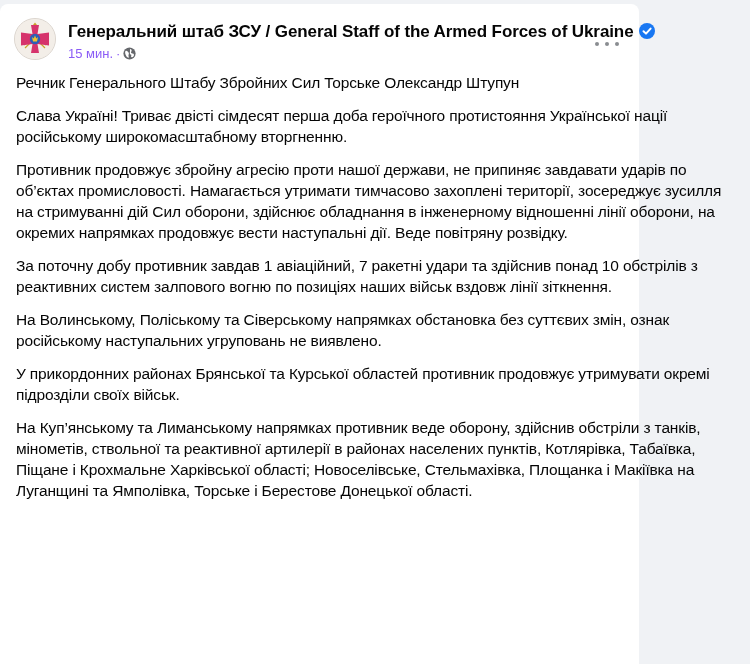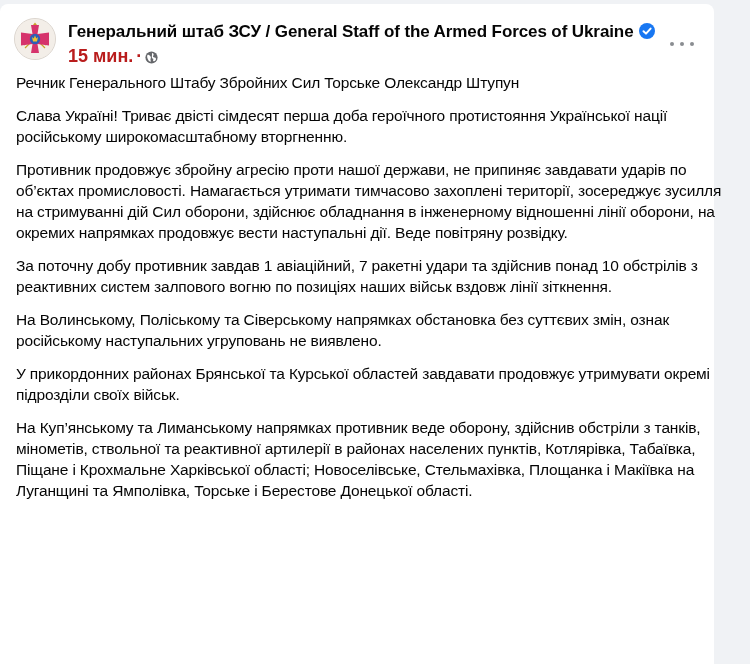--- a/index.html
+++ b/index.html
@@ -3,41 +3,40 @@
   <meta charset="utf-8">
   <style>
     html, body { margin: 0; padding: 0; }
     body {
       width: 750px; height: 664px; overflow: hidden;
       background: #f0f2f5;
       font-family: "Liberation Sans", sans-serif;
       color: #050505;
     }
     .card {
-      position: absolute; left: 0; top: 4px; width: 714px; height: 660px;
+      position: absolute; left: 0; top: 4px; width: 639px; height: 660px;
       background: #ffffff;
       border-top-left-radius: 8px; border-top-right-radius: 8px;
     }
     .header { position: absolute; left: 12px; top: 12px; right: 0; height: 48px; }
     .avatar {
       position: absolute; left: 2px; top: 2px; width: 40px; height: 40px;
       border-radius: 50%; background: #f3eee8; border: 1px solid #dcd6cf;
       overflow: hidden;
     }
     .avatar svg { display: block; }
     .page-name {
       position: absolute; left: 56px; top: 6px;
       font-size: 17px; font-weight: bold; color: #050505; white-space: nowrap;
       letter-spacing: -0.1px;
     }
     .verified { display: inline-block; vertical-align: -2px; margin-left: 5px; }
     .meta {
-      position: absolute; left: 56px; top: 30px; font-size: 18px; color: #b91c1c;
+      position: absolute; left: 56px; top: 30px; font-size: 13px; color: #8b5cf6;
       white-space: nowrap;
-      font-weight: bold;
     }
     .meta .dot { margin: 0 3px; }
     .meta .globe { display: inline-block; vertical-align: -2px; }
     .more {
       position: absolute; right: 20px; top: 22px; width: 24px; height: 12px;
       display: flex; align-items: center; justify-content: space-between;
     }
     .more span { width: 4px; height: 4px; border-radius: 50%; background: #8a8d91; display: block; }
     .body { position: absolute; left: 16px; top: 68px; width: 724px; font-size: 15.5px; line-height: 21px; color: #050505; }
     .body p { margin: 0 0 12px 0; letter-spacing: -0.15px; }
@@ -77,16 +76,16 @@
       <span></span>
     </div>
   </div>
 
   <div class="body">
     <p>Речник Генерального Штабу Збройних Сил Торське Олександр Штупун</p>
     <p>Слава Україні! Триває двісті сімдесят перша доба героїчного протистояння Української нації російському широкомасштабному вторгненню.</p>
     <p>Противник продовжує збройну агресію проти нашої держави, не припиняє завдавати ударів по об’єктах промисловості. Намагається утримати тимчасово захоплені території, зосереджує зусилля на стримуванні дій Сил оборони, здійснює обладнання в інженерному відношенні лінії оборони, на окремих напрямках продовжує вести наступальні дії. Веде повітряну розвідку.</p>
     <p>За поточну добу противник завдав 1 авіаційний, 7 ракетні удари та здійснив понад 10 обстрілів з реактивних систем залпового вогню по позиціях наших військ вздовж лінії зіткнення.</p>
     <p>На Волинському, Поліському та Сіверському напрямках обстановка без суттєвих змін, ознак російському наступальних угруповань не виявлено.</p>
-    <p>У прикордонних районах Брянської та Курської областей завдавати продовжує утримувати окремі підрозділи своїх військ.</p>
+    <p>У прикордонних районах Брянської та Курської областей противник продовжує утримувати окремі підрозділи своїх військ.</p>
     <p>На Куп’янському та Лиманському напрямках противник веде оборону, здійснив обстріли з танків, мінометів, ствольної та реактивної артилерії в районах населених пунктів, Котлярівка, Табаївка, Піщане і Крохмальне Харківської області; Новоселівське, Стельмахівка, Площанка і Макіївка на Луганщині та Ямполівка, Торське і Берестове  Донецької області.</p>
   </div>
 </div>
 
 </body></html>

